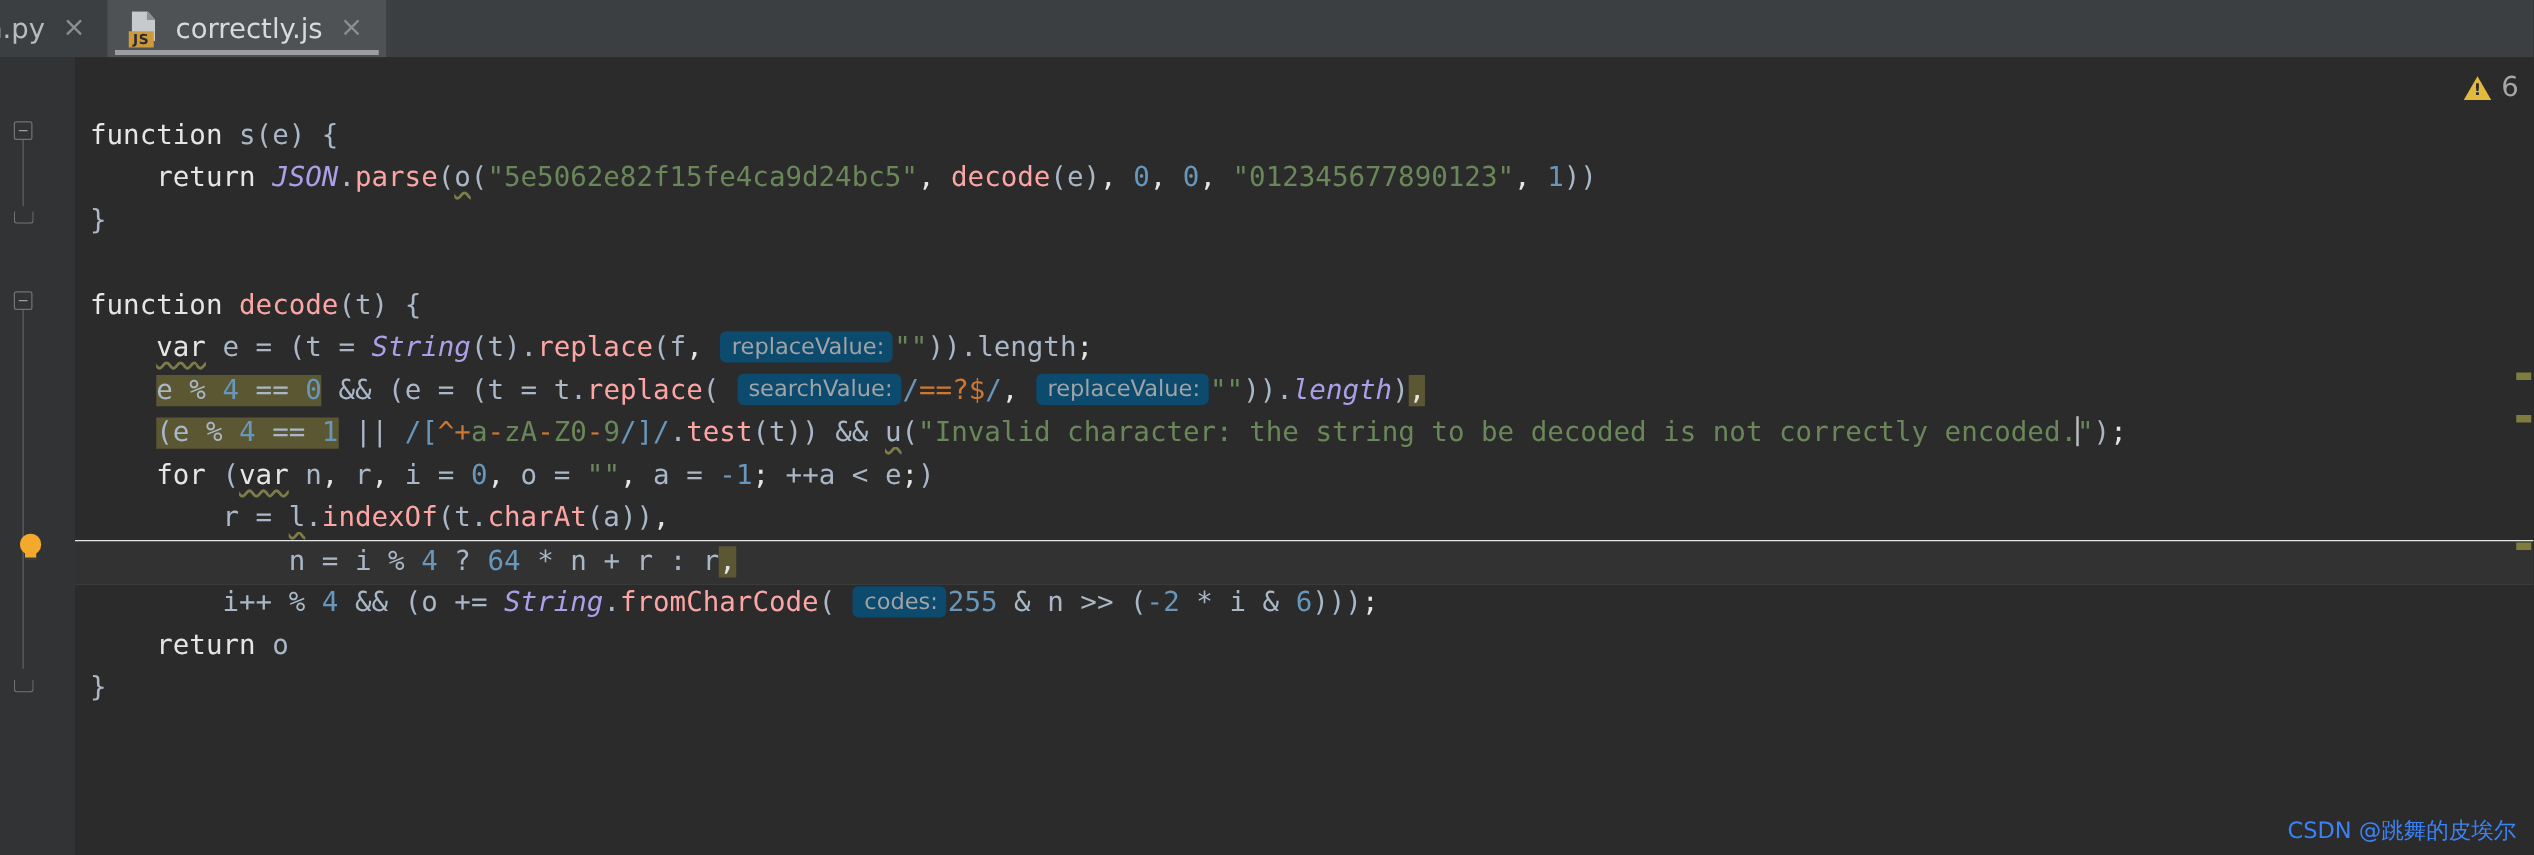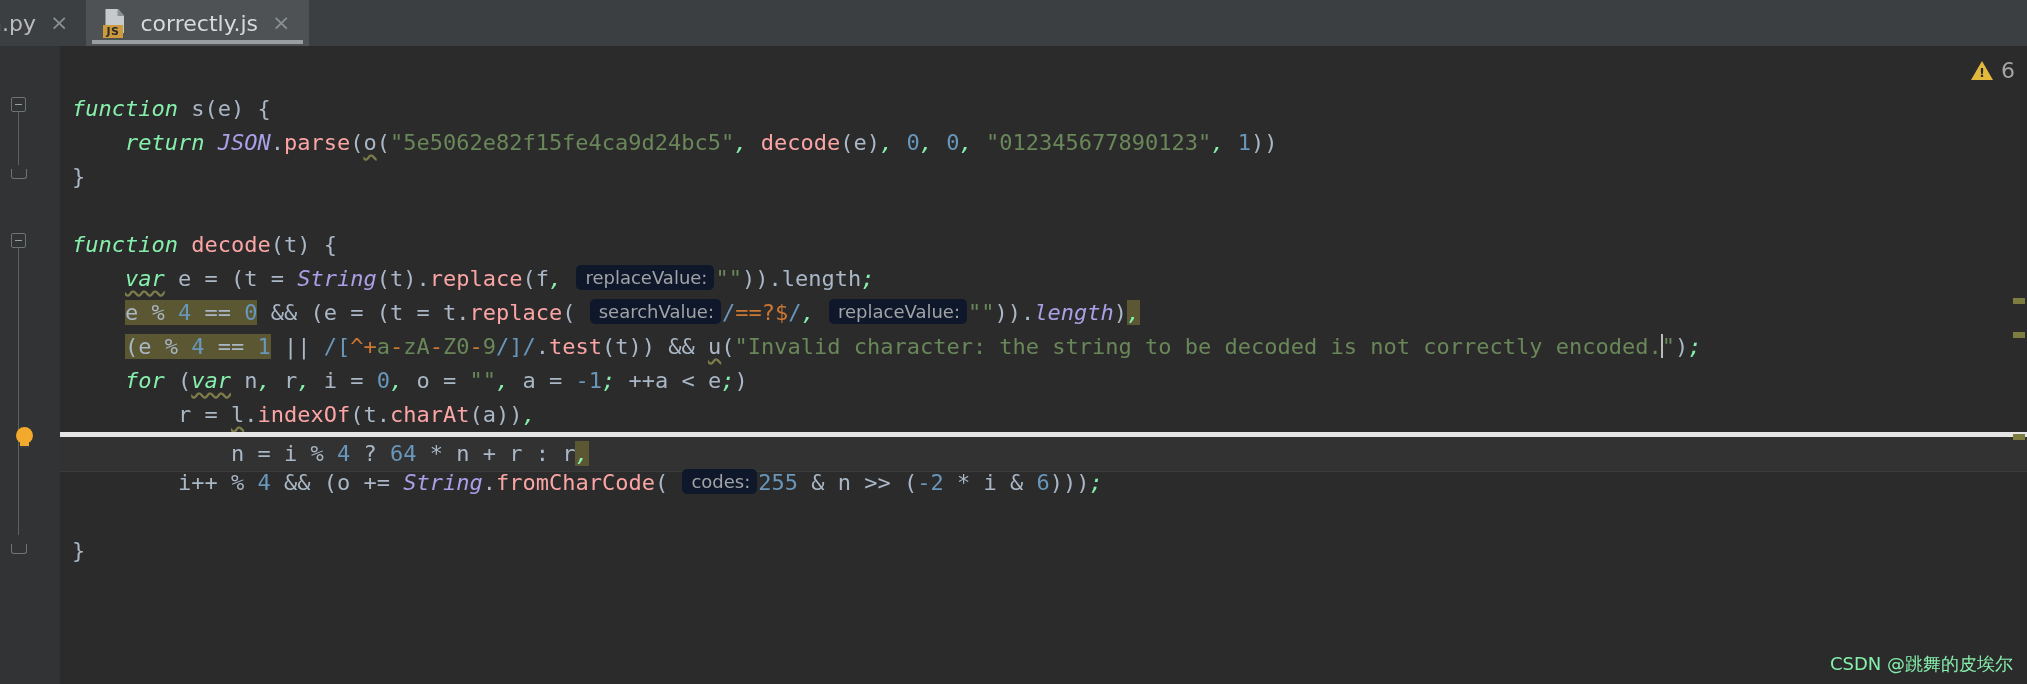--- a/index.html
+++ b/index.html
@@ -183,39 +183,39 @@
     height: 34px;
     line-height: 34px;
     font-size: 22px;
     letter-spacing: 0px;
     white-space: pre;
     color: #a9b7c6;
   }
   .line .txt { padding-left: 12px; display: inline-block; }
   .line.current-line {
     background: #323232;
-    border-top: 5px solid #e5e5e5;
+    border-top: 1px solid #e5e5e5;
     border-bottom: 1px solid #3a3a3a;
   }
 
   
-  .kw   { color: #86efac; font-style: italic; }
+  .kw   { color: #e5e5e5; }
   .fn   { color: #fca5a5; }
   .cls  { color: #a9a0e8; font-style: italic; }
   .str  { color: #6a8759; }
   .num  { color: #6897bb; }
   .pm   { color: #a9b7c6; }
   .ident{ color: #a9b7c6; }
   .op   { color: #a9b7c6; }
   .regex-op { color: #cc7832; }
   .regex-punc { color: #6897bb; }
 
   
   .hint {
-    background: #0f172a;
+    background: #0c4a6e;
     color: #a1a3a5;
     font-family: "DejaVu Sans", sans-serif;
     font-size: 18px;
     border-radius: 5px;
     padding: 2px 7px 2px 9px;
     margin: 0 1px;
     position: relative;
     top: -2px;
   }
   .sel-hl { background: #5b5733; }
@@ -264,21 +264,21 @@
     width: 12px;
     height: 6px;
     background: #7d7d3f;
   }
   .watermark {
     position: absolute;
     right: 14px;
     bottom: 8px;
     font-family: "DejaVu Sans", sans-serif;
     font-size: 18px;
-    color: #86efac;
+    color: #3b82f6;
   }
 </style>
 </head>
 <body>
 
 <div class="tabbar">
   <div class="tab inactive">
     <span>in.py</span>
     <span class="tab-close">×</span>
   </div>
@@ -331,20 +331,21 @@
     <div class="line" style="top:284px;"><span class="txt">    <span class="sel-hl"><span class="pm">(</span><span class="ident">e</span> <span class="op">%</span> <span class="num">4</span> <span class="op">==</span> <span class="num">1</span></span> <span class="op">||</span> <span class="regex-punc">/</span><span class="regex-punc">[</span><span class="regex-op">^+</span><span class="str">a</span><span class="regex-op">-</span><span class="str">zA</span><span class="regex-op">-</span><span class="str">Z0</span><span class="regex-op">-</span><span class="str">9</span><span class="regex-punc">/]/</span><span class="op">.</span><span class="fn">test</span><span class="pm">(</span><span class="ident">t</span><span class="pm">))</span> <span class="op">&amp;&amp;</span> <span class="ident wavy">u</span><span class="pm">(</span><span class="str">"Invalid character: the string to be decoded is not correctly encoded.</span><span class="caret"></span><span class="str">"</span><span class="pm">)</span><span class="kw">;</span></span></div>
 
     <div class="line" style="top:318px;"><span class="txt">    <span class="kw">for</span> <span class="pm">(</span><span class="kw wavy">var</span> <span class="ident">n</span><span class="kw">,</span> <span class="ident">r</span><span class="kw">,</span> <span class="ident">i</span> <span class="op">=</span> <span class="num">0</span><span class="kw">,</span> <span class="ident">o</span> <span class="op">=</span> <span class="str">""</span><span class="kw">,</span> <span class="ident">a</span> <span class="op">=</span> <span class="num">-1</span><span class="kw">;</span> <span class="op">++</span><span class="ident">a</span> <span class="op">&lt;</span> <span class="ident">e</span><span class="kw">;</span><span class="pm">)</span></span></div>
 
     <div class="line" style="top:352px;"><span class="txt">        <span class="ident">r</span> <span class="op">=</span> <span class="ident wavy">l</span><span class="op">.</span><span class="fn">indexOf</span><span class="pm">(</span><span class="ident">t</span><span class="op">.</span><span class="fn">charAt</span><span class="pm">(</span><span class="ident">a</span><span class="pm">))</span><span class="kw">,</span></span></div>
 
     <div class="line current-line" style="top:386px;"><span class="txt">            <span class="ident">n</span> <span class="op">=</span> <span class="ident">i</span> <span class="op">%</span> <span class="num">4</span> <span class="op">?</span> <span class="num">64</span> <span class="op">*</span> <span class="ident">n</span> <span class="op">+</span> <span class="ident">r</span> <span class="op">:</span> <span class="ident">r</span><span class="sel-hl kw">,</span></span></div>
 
     <div class="line" style="top:420px;"><span class="txt">        <span class="ident">i</span><span class="op">++</span> <span class="op">%</span> <span class="num">4</span> <span class="op">&amp;&amp;</span> <span class="pm">(</span><span class="ident">o</span> <span class="op">+=</span> <span class="cls">String</span><span class="op">.</span><span class="fn">fromCharCode</span><span class="pm">(</span> <span class="hint">codes:</span><span class="num">255</span> <span class="op">&amp;</span> <span class="ident">n</span> <span class="op">&gt;&gt;</span> <span class="pm">(</span><span class="num">-2</span> <span class="op">*</span> <span class="ident">i</span> <span class="op">&amp;</span> <span class="num">6</span><span class="pm">)))</span><span class="kw">;</span></span></div>
 
+    <div class="line" style="top:454px;"><span class="txt">    <span class="kw">return</span> <span class="ident">o</span></span></div>
 
     <div class="line" style="top:488px;"><span class="txt"><span class="pm">}</span></span></div>
 
     <div class="marker" style="top:252px;"></div>
     <div class="marker" style="top:286px;"></div>
     <div class="marker" style="top:388px;"></div>
 
     <div class="warn-count">
       <span class="warn-tri"></span>
       <span>6</span>

